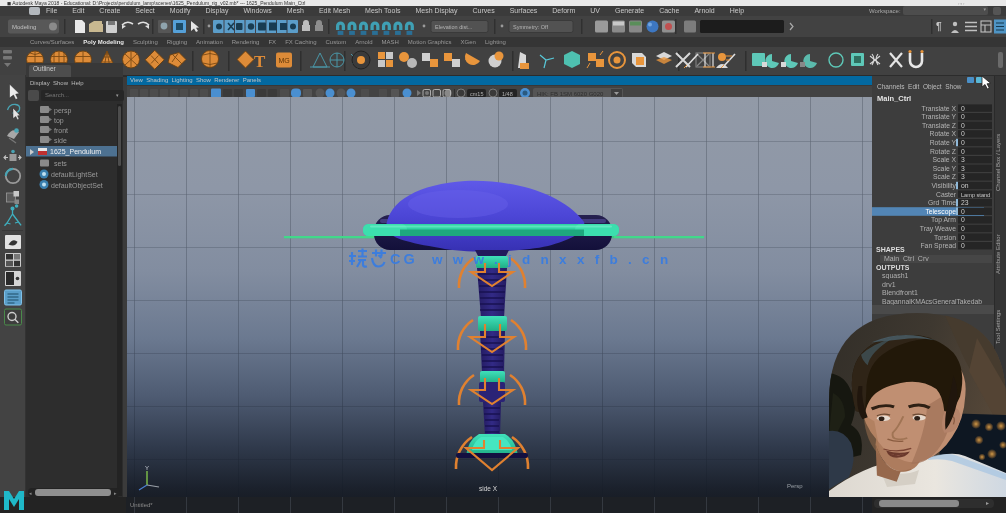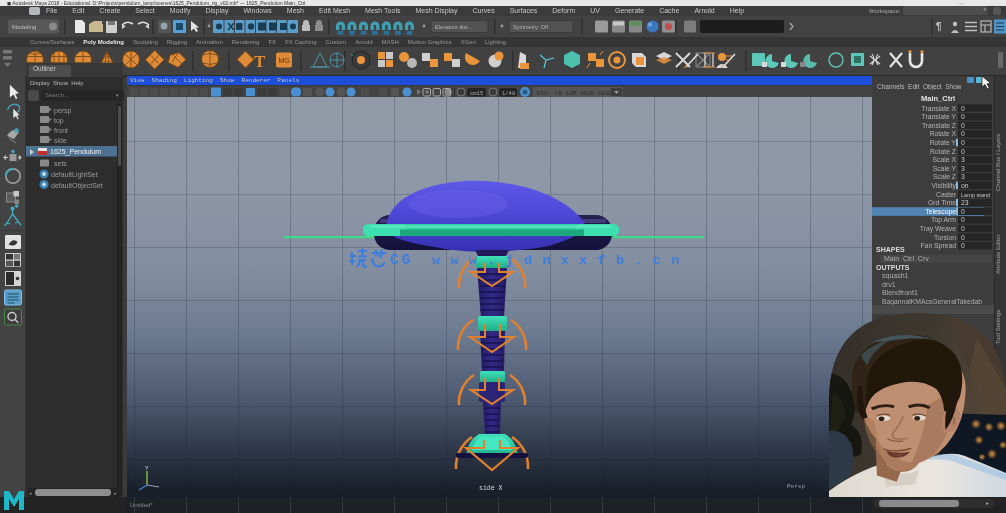--- a/index.html
+++ b/index.html
@@ -356,21 +356,21 @@
     </svg>
 
     <div class="abs" style="left:91px;top:41px;width:5px;height:392px;background:#232323;"></div>
     <div class="abs" style="left:92px;top:43px;width:3px;height:60px;background:#4d4d4d;border-radius:2px;"></div>
     <div class="abs" style="left:2px;top:425px;width:92px;height:9px;background:#232323;border-radius:4px;"></div>
     <div class="abs" style="left:9px;top:426px;width:76px;height:7px;background:#8f8f8f;border-radius:3px;"></div>
     <div class="abs" style="left:3px;top:427px;font-size:5px;color:#888;">◂</div>
     <div class="abs" style="left:88px;top:427px;font-size:5px;color:#888;">▸</div>
   </div>
 
-  <div id="viewport" class="abs" style="left:127px;top:76px;width:745px;height:437px;background:#1d4ed8;font-family:Liberation Mono, monospace;">
+  <div id="viewport" class="abs" style="left:127px;top:76px;width:745px;height:437px;background:#0369a1;">
 
     <div class="abs txt" style="left:3px;top:1px;width:740px;height:9px;font-size:6px;color:#c4c4c4;">
       View&nbsp;&nbsp;Shading&nbsp;&nbsp;Lighting&nbsp;&nbsp;Show&nbsp;&nbsp;Renderer&nbsp;&nbsp;Panels
     </div>
 
     <div class="abs" style="left:0;top:9px;width:745px;height:12px;background:#434343;border-top:1px solid #383838;"></div>
     <div id="paneltools" class="abs" style="left:0;top:9px;width:745px;height:12px;">
      <svg width="745" height="12" viewBox="0 0 745 12">
       <g fill="#4c4c4c">
         <rect x="3" y="2" width="8" height="8" rx="1"></rect>
@@ -535,21 +535,21 @@
       </svg>
       <div class="abs txt" style="left:352px;top:388px;font-size:6.5px;color:#d8d8d8;">side X</div>
       <div class="abs txt" style="left:660px;top:386px;font-size:6px;color:#9aa0a6;">Persp</div>
     </div>
   </div>
 
   <div id="channelbox" class="abs" style="left:872px;top:76px;width:134px;height:437px;background:#3d3d3d;">
     <div class="abs txt" style="left:5px;top:7px;width:115px;font-size:6.5px;color:#bdbdbd;">Channels&nbsp;&nbsp;Edit&nbsp;&nbsp;Object&nbsp;&nbsp;Show</div>
     <div class="abs" style="left:95px;top:1px;width:7px;height:6px;background:#4a90c8;border-radius:1px;"></div>
     <div class="abs" style="left:104px;top:1px;width:7px;height:6px;background:#59b8d8;border-radius:1px;"></div>
-    <div class="abs txt" style="left:5px;top:18px;font-size:7.5px;font-weight:bold;color:#e4e4e4;margin-left:44px;">Main_Ctrl</div>
+    <div class="abs txt" style="left:5px;top:18px;font-size:7.5px;font-weight:bold;color:#e4e4e4;">Main_Ctrl</div>
     <svg class="abs" style="left:0;top:28px;" width="134" height="155" viewBox="0 0 134 155">
       <g font-size="6.8" fill="#b4b4b4" text-anchor="end" font-family="Liberation Sans">
         <text x="84" y="6.5">Translate X</text>
           <text x="84" y="15.1">Translate Y</text>
           <text x="84" y="23.7">Translate Z</text>
         <text x="84" y="32.3">Rotate X</text>
           <text x="84" y="40.9">Rotate Y</text>
           <text x="84" y="49.5">Rotate Z</text>
         <text x="84" y="58.1">Scale X</text>
           <text x="84" y="66.7">Scale Y</text>

